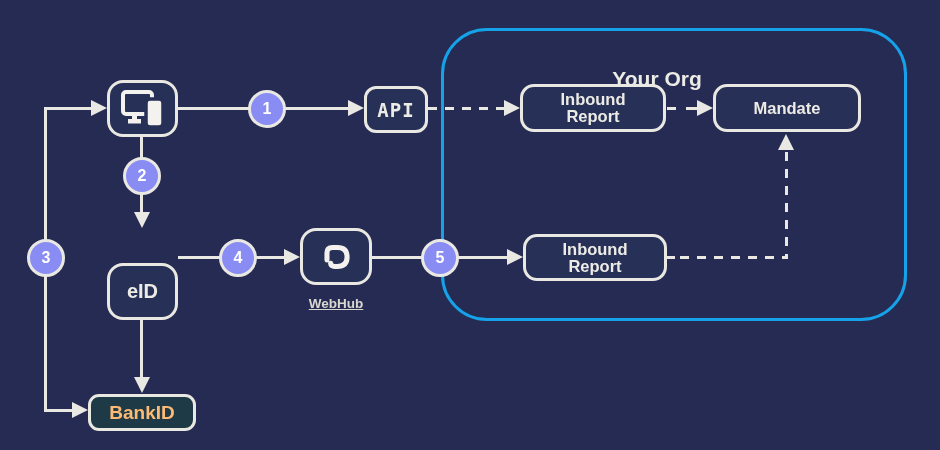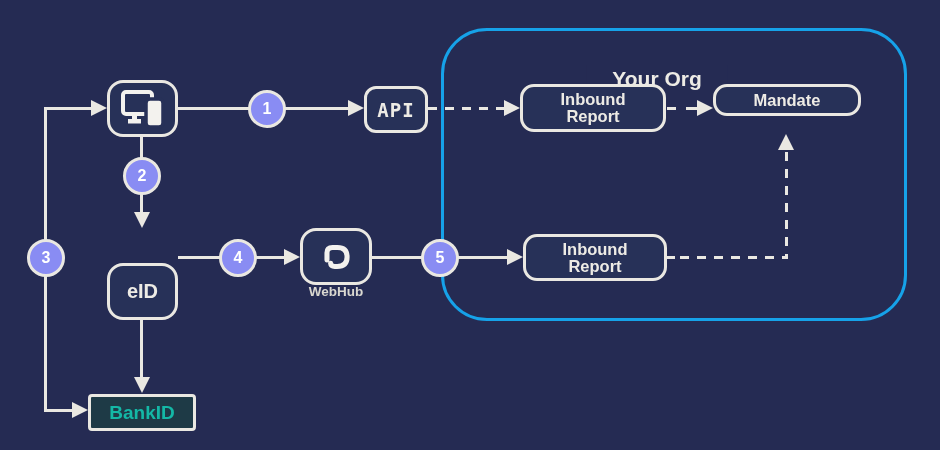--- a/index.html
+++ b/index.html
@@ -36,21 +36,21 @@
   .arr.up{border-left:8px solid transparent;border-right:8px solid transparent;border-bottom:16px solid var(--stroke);}
 
   
   .node{position:absolute;border:3px solid var(--stroke);background:var(--node);color:var(--text);
        display:flex;align-items:center;justify-content:center;font-weight:bold;z-index:3;text-align:center;}
   .node.multiline{white-space:pre-line;font-size:16.5px;line-height:17px;}
   .node.r16{border-radius:16px;}
   .node.r14{border-radius:14px;}
   .node.r12{border-radius:12px;}
   .mono{font-family:"DejaVu Sans Mono",monospace;font-size:19px;letter-spacing:1px;}
-  .bankid{background:var(--bankid);border-radius:4px;font-size:19px;color:#14b8a6;}
+  .bankid{background:var(--bankid);border-radius:11px;font-size:19px;color:#fdba74;}
 
   
   .step{position:absolute;width:38px;height:38px;border-radius:50%;border:3px solid var(--stroke);
        background:var(--accent);color:#fff;display:flex;align-items:center;justify-content:center;
        font-weight:bold;font-size:16px;z-index:4;}
 
   .caption{position:absolute;color:var(--caption);font-weight:bold;font-size:13.5px;
        text-align:center;z-index:3;}
 </style>
 </head>
@@ -103,30 +103,30 @@
       <rect x="8" y="30" width="13" height="4.5" fill="#F3F2EE"></rect>
       <rect x="26" y="10" width="17" height="28" rx="4" fill="#F3F2EE" stroke="#273158" stroke-width="3.5"></rect>
     </svg>
   </div>
 
   <div class="node r12 mono" style="left:364px;top:86px;width:64px;height:47px;">API</div>
 
   <div class="node r14 multiline" style="left:520px;top:84px;width:146px;height:48px;">Inbound
 Report</div>
 
-  <div class="node r14" style="left:713px;top:84px;width:148px;height:32px;font-size:16.5px;">Mandate</div>
+  <div class="node r14" style="left:713px;top:84px;width:148px;height:48px;font-size:16.5px;">Mandate</div>
 
   <div class="node r16" style="left:107px;top:228px;width:71px;height:57px;font-size:20px;margin-top:35px;">eID</div>
 
   <div class="node r16" style="left:300px;top:228px;width:72px;height:57px;">
     <svg width="38" height="38" viewBox="0 0 24 24">
       <path d="M6.3 13.8 V9.3 Q6.3 6 9.8 6 H12.9 Q19 6 19 12 Q19 18 12.7 18 H11.2 Q8.8 18 8.6 16" fill="none" stroke="#F3F2EE" stroke-width="3.2" stroke-linecap="round"></path>
     </svg>
   </div>
-  <div class="caption" style="left:286px;top:284px;width:100px;">WebHub</div>
+  <div class="caption" style="left:286px;top:296px;width:100px;text-decoration:underline;">WebHub</div>
 
   <div class="node r14 multiline" style="left:523px;top:234px;width:144px;height:47px;">Inbound
 Report</div>
 
   <div class="node bankid" style="left:88px;top:394px;width:108px;height:37px;">BankID</div>
 
   <div class="step" style="left:248px;top:90px;">1</div>
   <div class="step" style="left:123px;top:157px;">2</div>
   <div class="step" style="left:27px;top:239px;">3</div>
   <div class="step" style="left:219px;top:239px;">4</div>

